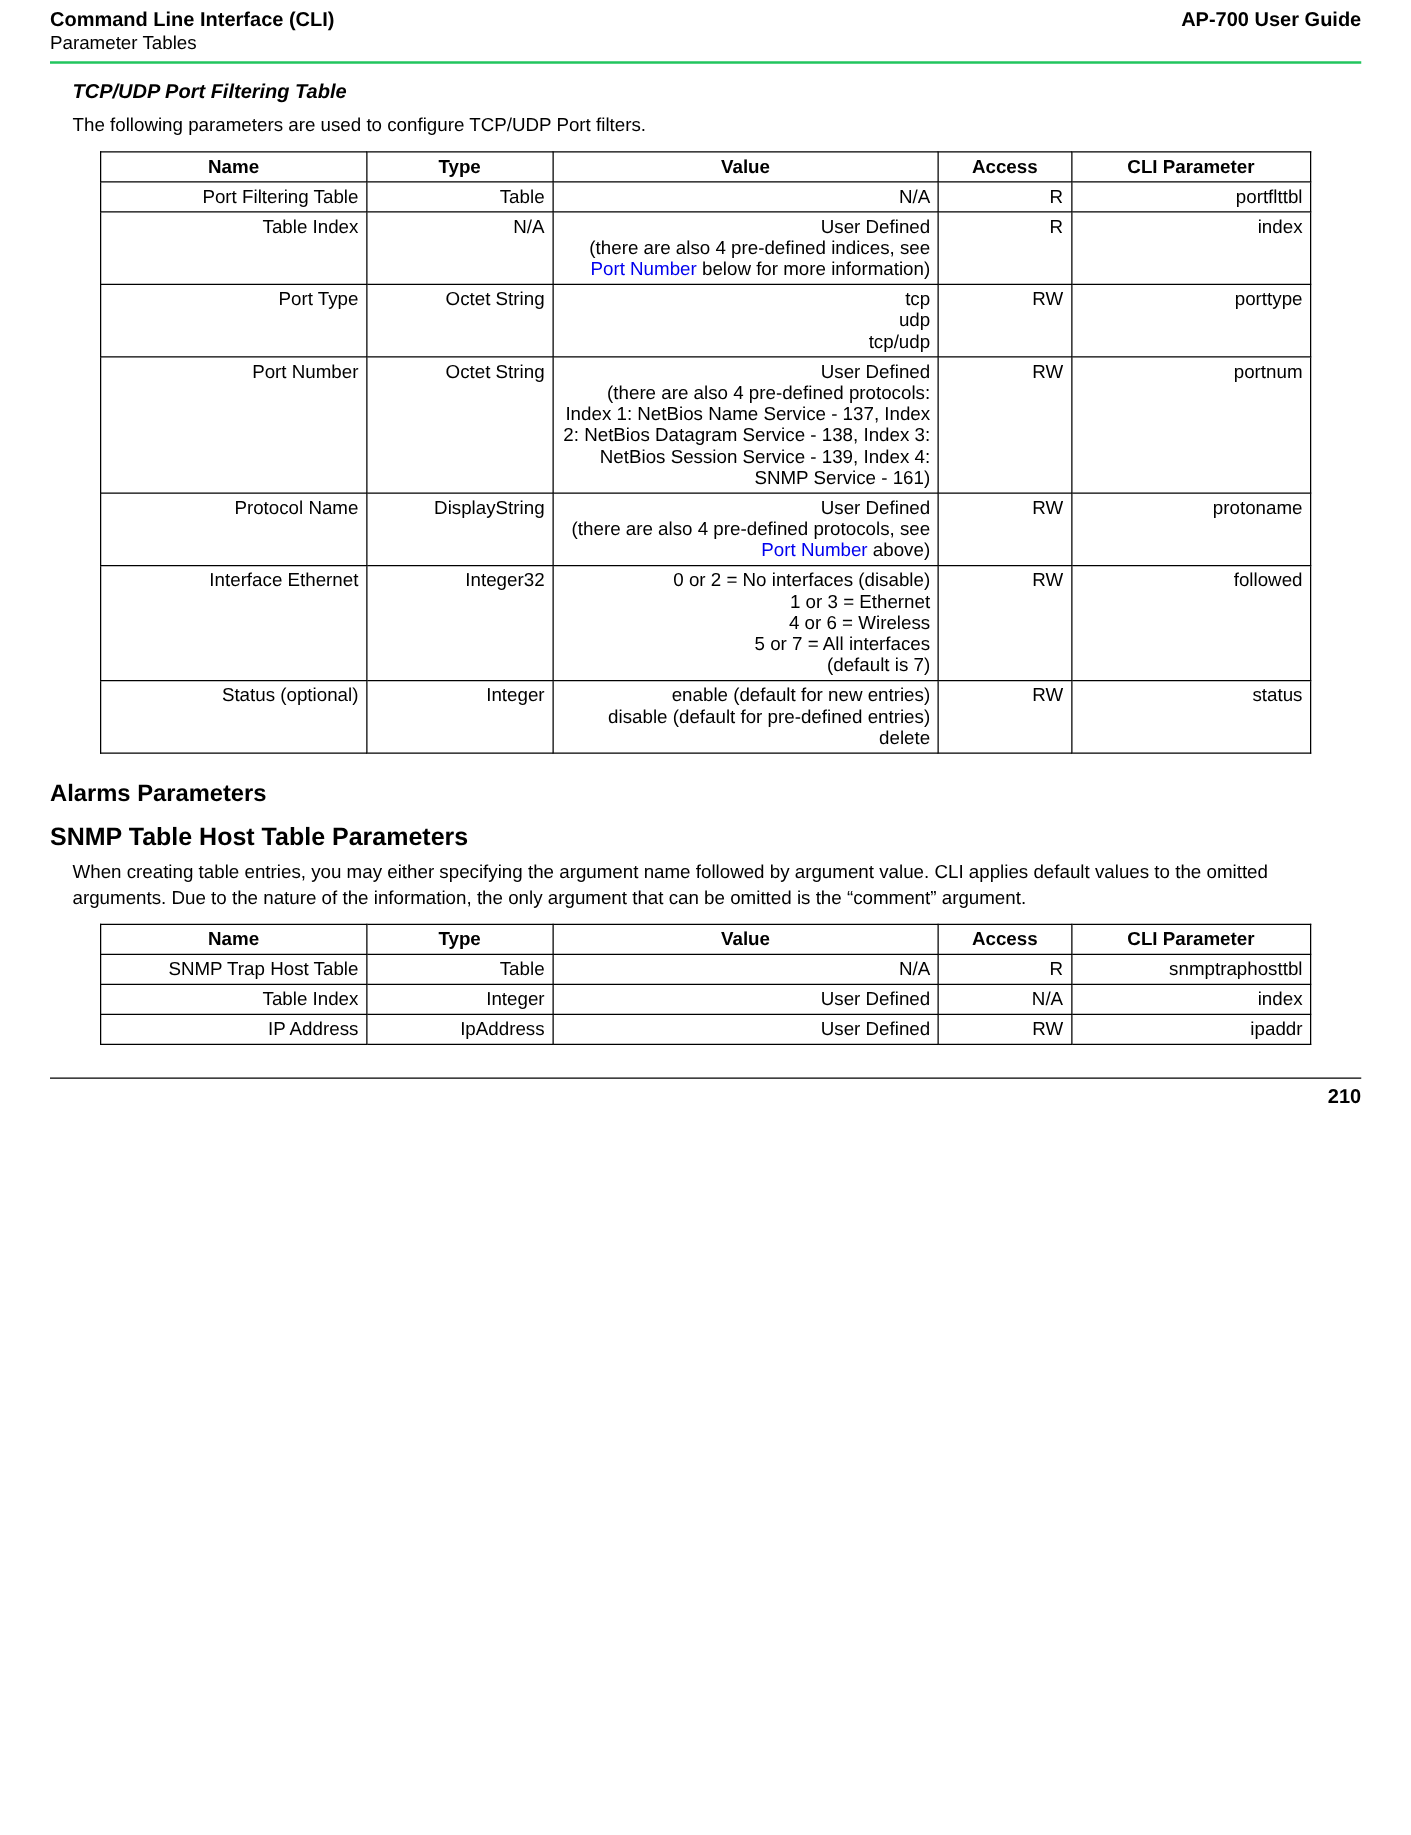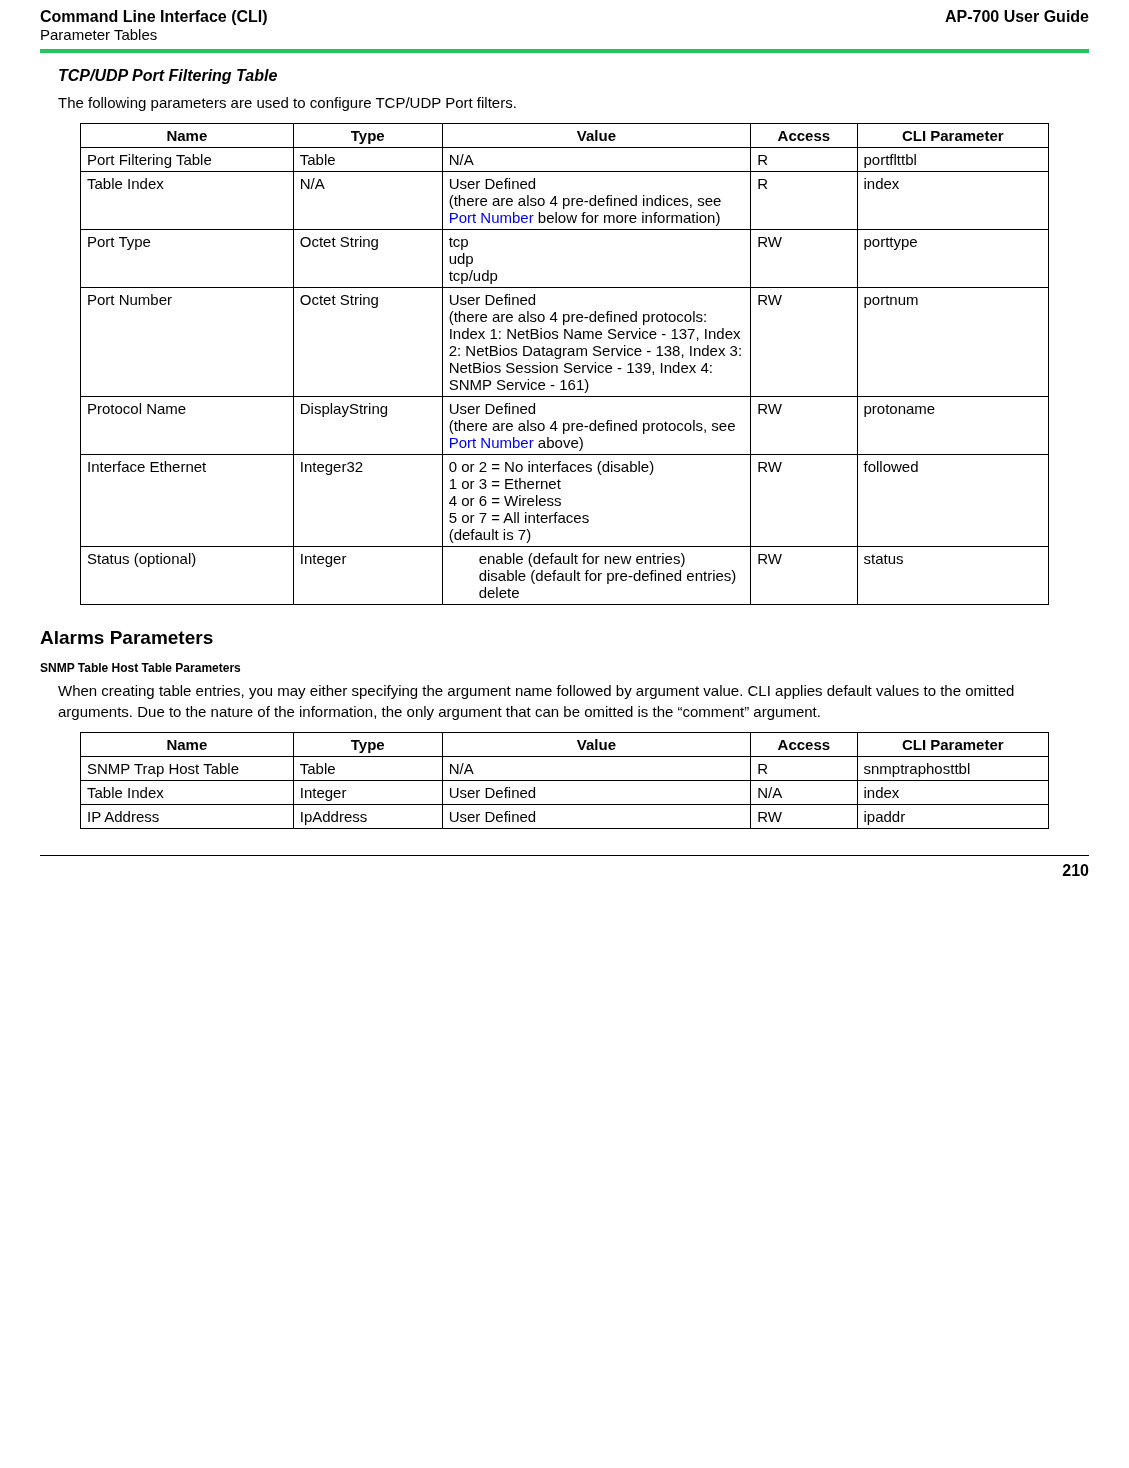--- a/index.html
+++ b/index.html
@@ -14,21 +14,21 @@
   .page {
     padding: 0 40px 30px 40px;
     box-sizing: border-box;
   }
   .header {
     display: flex;
     justify-content: space-between;
     align-items: flex-start;
     padding-top: 8px;
     padding-bottom: 6px;
-    border-bottom: 4px solid #22c55e;
+    border-bottom: 2px solid #22c55e;
   }
   .header-left-line1 {
     font-weight: bold;
     font-size: 16px;
   }
   .header-left-line2 {
     font-size: 15px;
   }
   .header-right {
     font-weight: bold;
@@ -49,39 +49,39 @@
   table.param-table {
     border-collapse: collapse;
     margin: 8px 0 0 40px;
     width: calc(100% - 80px);
     font-size: 15px;
   }
   table.param-table th, table.param-table td {
     border: 1px solid #000;
     padding: 3px 6px;
     vertical-align: top;
-    text-align: left;
+    text-align: right;
   }
   table.param-table th {
     font-weight: bold;
     text-align: center;
   }
   .col-name { width: 20%; }
   .col-type { width: 14%; }
   .col-value { width: 29%; }
   .col-access { width: 10%; }
   .col-cli { width: 18%; }
   .h2 {
     font-weight: bold;
     font-size: 19px;
     margin: 22px 0 6px 0;
   }
   .h3 {
     font-weight: bold;
-    font-size: 12px;
+    font-size: 20px;
     margin: 12px 0 6px 0;
   }
   .link {
     color: #0000EE;
   }
   .footer {
     border-top: 1px solid #000;
     margin-top: 26px;
     padding-top: 6px;
     text-align: right;

